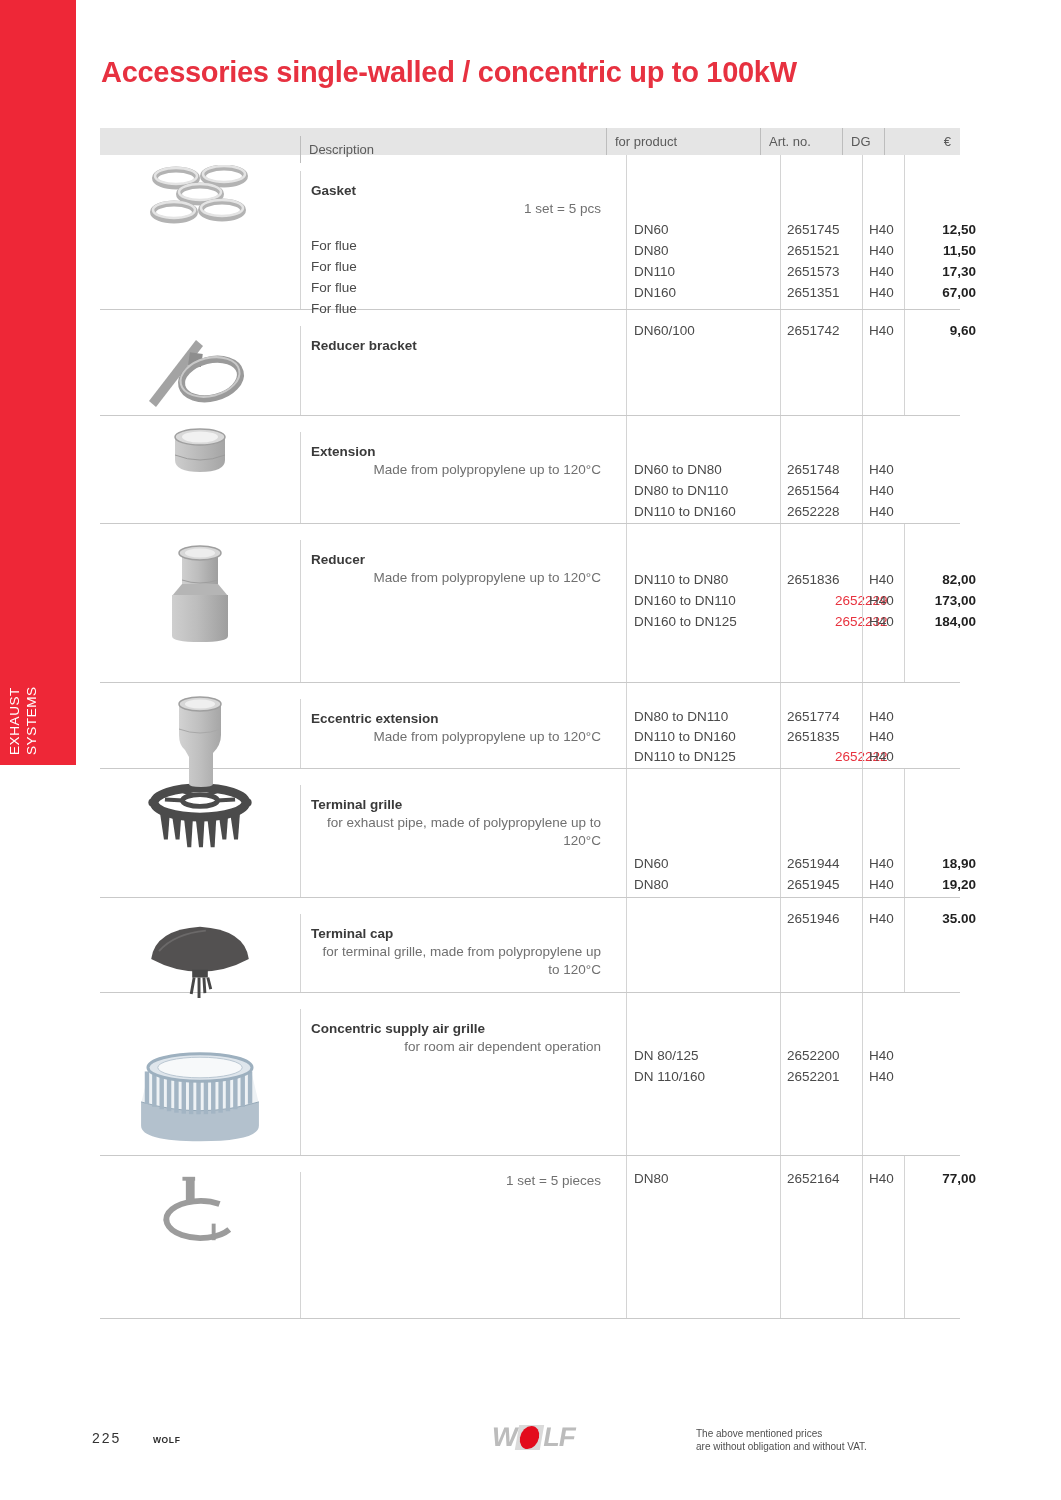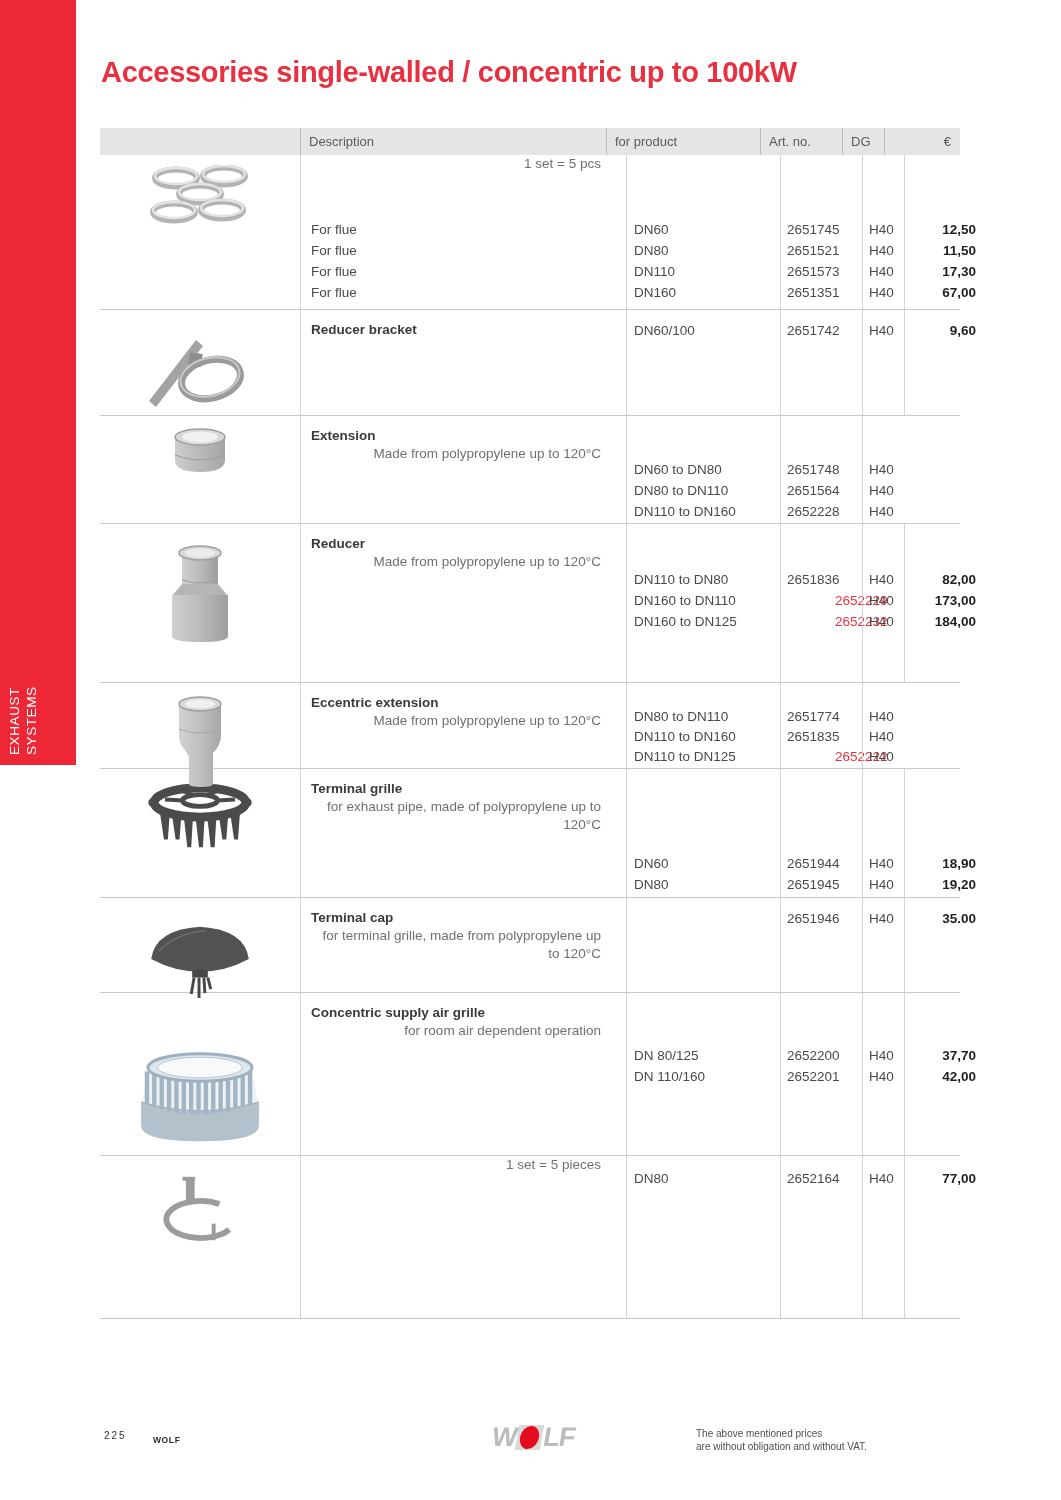--- a/index.html
+++ b/index.html
@@ -19,21 +19,21 @@
   .page-title{
     position:absolute;left:101px;top:56px;width:880px;
     font-size:29px;font-weight:bold;color:var(--titlered,#e73140);letter-spacing:-.3px;
   }
   
   .catalog{position:absolute;left:100px;top:128px;width:860px;}
   .thead{display:flex;height:27px;background:var(--headerbg,#e5e5e5);align-items:center;
     font-size:13px;color:#5a5a5a;}
   .cell{box-sizing:border-box;flex:none;}
   .c-img{width:200px;display:flex;justify-content:center;overflow:visible;}
-  .c-desc{width:306px;position:relative;}
+  .c-desc{width:306px;position:relative;margin-top:16px;}
   .c-prod{width:154px;}
   .c-art{width:82px;}
   .c-dg{width:42px;}
   .c-price{width:76px;text-align:right;}
   .thead .cell{height:27px;line-height:27px;padding-left:8px;}
   .thead .c-img{border-left:none;}
   .thead .c-desc,.thead .c-prod,.thead .c-art,.thead .c-dg,.thead .c-price{border-left:1px solid #bdbdbd;}
   .thead .c-price{padding-right:9px;padding-left:0;}
   .row{display:flex;border-bottom:1px solid #c9c9c9;position:relative;}
   .row .c-desc,.row .c-prod,.row .c-art,.row .c-dg,.row .c-price{border-left:1px solid #d4d4d4;}
@@ -64,21 +64,21 @@
   .row-eccentric-extension .c-img svg{margin-top:10px}
   .row-terminal-grille{height:128px}                .row-terminal-grille .lines{padding-top:84px}
   .row-terminal-grille .c-img svg{margin-top:12px}
   .row-terminal-cap{height:94px}                    .row-terminal-cap .lines{padding-top:10px}
   .row-terminal-cap .c-img svg{margin-top:18px}
   .row-concentric-supply-air-grille{height:162px}   .row-concentric-supply-air-grille .lines{padding-top:52px}
   .row-concentric-supply-air-grille .c-img svg{margin-top:48px}
   .row-safety-clip{height:162px}                    .row-safety-clip .lines{padding-top:12px}
   .row-safety-clip .c-img svg{margin-top:13px}
   
-  .footer-page{position:absolute;left:104px;top:1430px;font-size:10px;color:#333;letter-spacing:2px;text-align:center;}
+  .footer-page{position:absolute;left:92px;top:1430px;font-size:14px;color:#333;letter-spacing:2px;text-align:center;}
   .footer-brand{position:absolute;left:153px;top:1435px;font-size:8.5px;font-weight:bold;color:#2b2b2b;letter-spacing:.6px;}
   .logo{position:absolute;left:492px;top:1422px;display:flex;align-items:center;
     transform:skewX(-10deg);font-weight:bold;font-size:27px;color:#bcbcbc;letter-spacing:-1px;}
   .logo-o{display:inline-block;width:25px;height:25px;background:#dadada;position:relative;margin:0 1px;}
   .logo-o .dot{position:absolute;left:3px;top:1px;width:19px;height:23px;background:#e30c1d;border-radius:50%;}
   .disclaimer{position:absolute;left:696px;top:1427px;font-size:10px;color:#4f4f4f;line-height:13px;}
 </style>
 </head>
 <body style="--accent: #ee2737; --titlered: #e73140; --artred: #e8323e; --headerbg: #e5e5e5;">
 
@@ -110,20 +110,21 @@
             <ellipse cx="76" cy="9" rx="21" ry="8" fill="none" stroke="#e4e4e4" stroke-width="2.5"></ellipse>
             <ellipse cx="52" cy="29" rx="21" ry="8.5" fill="none" stroke="#b3b3b3" stroke-width="6"></ellipse>
             <ellipse cx="52" cy="27" rx="21" ry="8" fill="none" stroke="#e4e4e4" stroke-width="2.5"></ellipse>
             <ellipse cx="26" cy="47" rx="21" ry="8.5" fill="none" stroke="#b3b3b3" stroke-width="6"></ellipse>
             <ellipse cx="26" cy="45" rx="21" ry="8" fill="none" stroke="#e4e4e4" stroke-width="2.5"></ellipse>
             <ellipse cx="74" cy="45" rx="21" ry="8.5" fill="none" stroke="#b3b3b3" stroke-width="6"></ellipse>
             <ellipse cx="74" cy="43" rx="21" ry="8" fill="none" stroke="#e4e4e4" stroke-width="2.5"></ellipse>
           </svg>
         </div>
         <div class="cell c-desc">
+          <div class="row-title">Gasket</div>
           <div class="row-sub">1 set = 5 pcs</div>
           <div class="desc-lines">
             <span>For flue</span>
             <span>For flue</span>
             <span>For flue</span>
             <span>For flue</span>
           </div>
         </div>
         <div class="cell c-prod">
           <div class="lines">
@@ -446,26 +447,20 @@
             <span>2652200</span>
             <span>2652201</span>
           </div>
         </div>
         <div class="cell c-dg">
           <div class="lines">
             <span>H40</span>
             <span>H40</span>
           </div>
         </div>
-        <div class="cell c-price">
-          <div class="lines">
-            <span>37,70</span>
-            <span>42,00</span>
-          </div>
-        </div>
       </div>
       <div class="row row-safety-clip">
         <div class="cell c-img">
           <svg width="96" height="80" viewBox="0 0 96 82">
     <path d="M78 62 A35 19 0 1 1 68 36" fill="none" stroke="#9c9c9c" stroke-width="6"></path>
     <path d="M38 10 L38 34" stroke="#9c9c9c" stroke-width="9"></path>
     <path d="M30 10 L43 10" stroke="#9c9c9c" stroke-width="4"></path>
     <path d="M62 56 L62 73" stroke="#9c9c9c" stroke-width="4"></path>
    </svg>
         </div>

